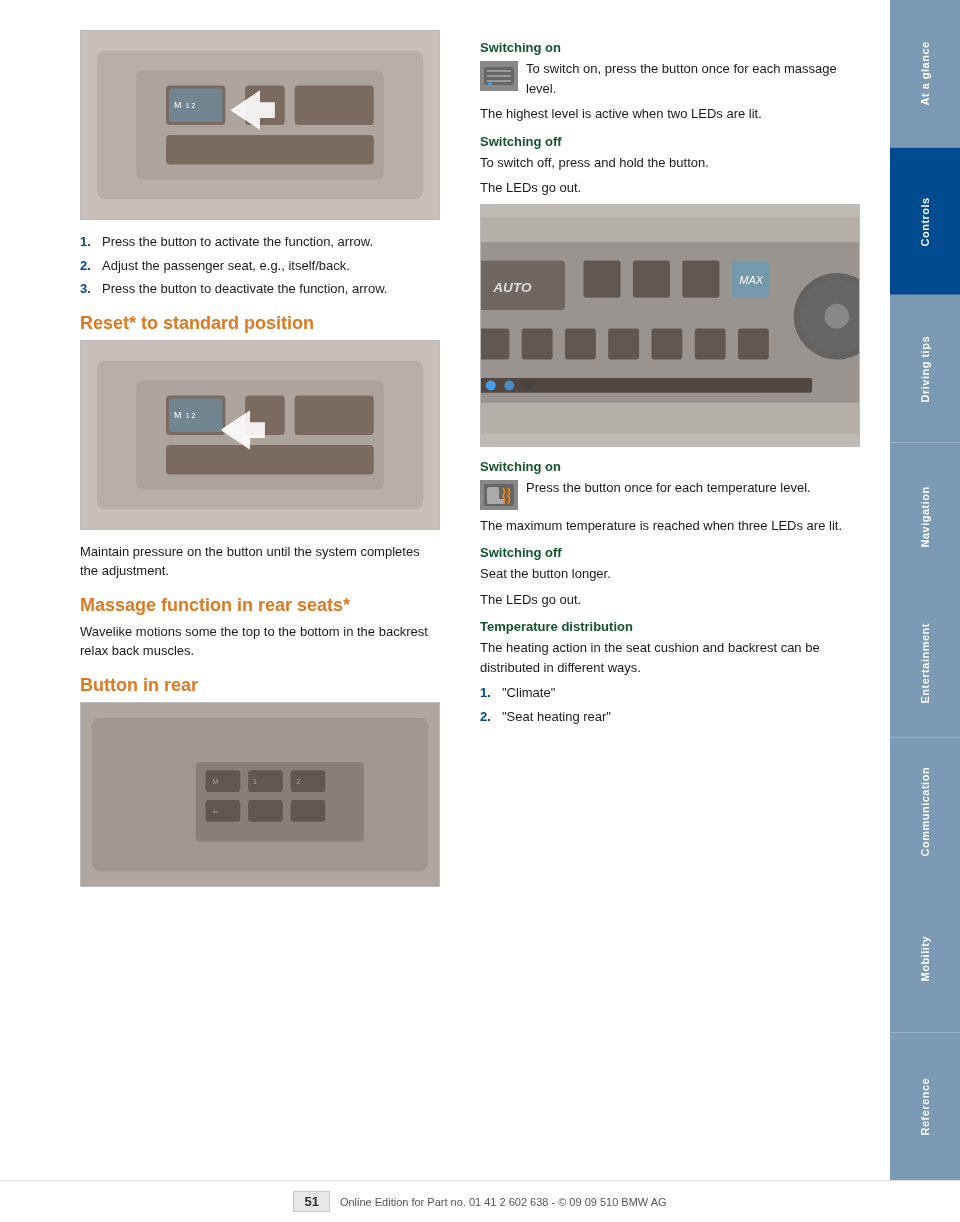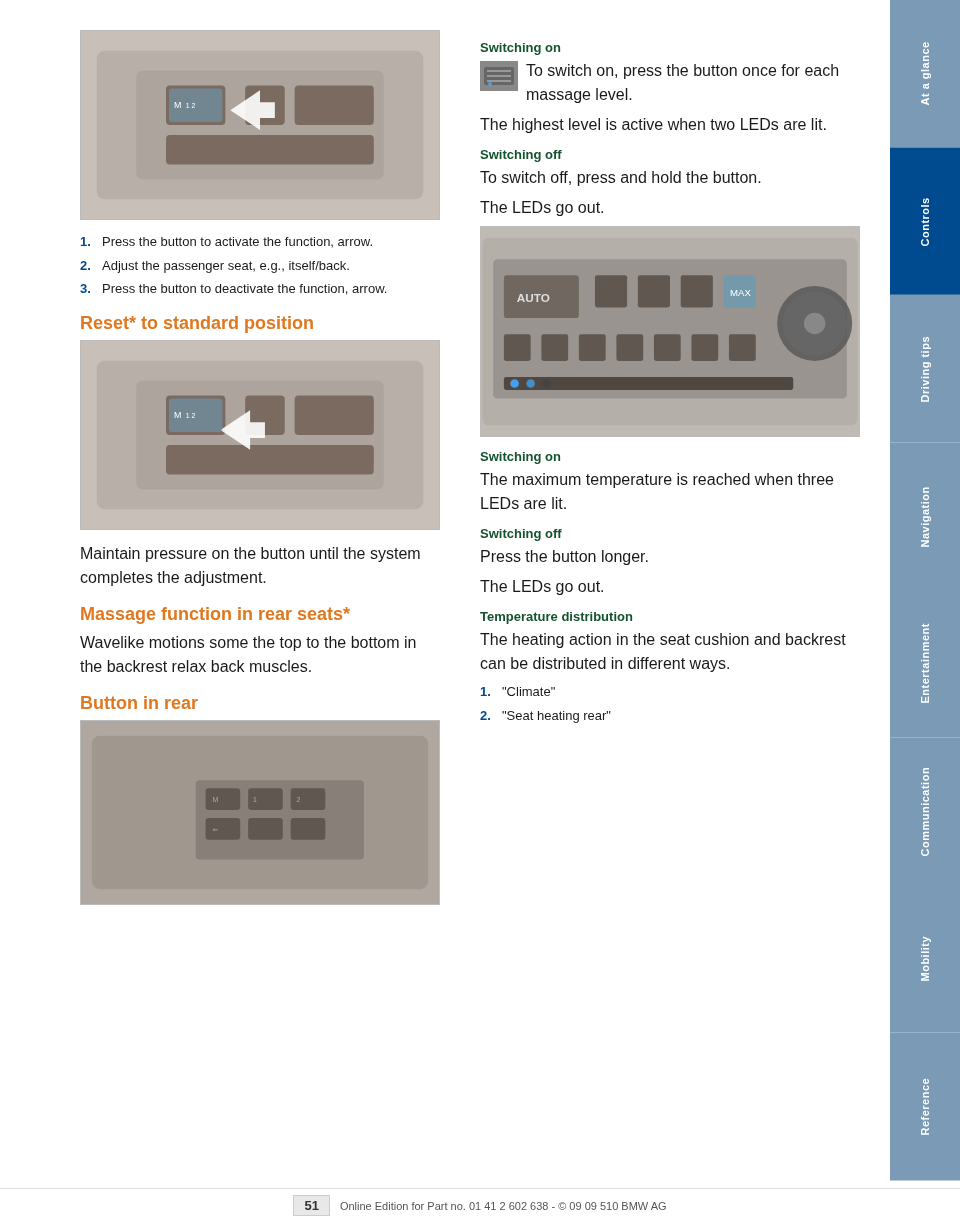--- a/index.html
+++ b/index.html
@@ -73,21 +73,21 @@
     .sidebar-item.inactive {
       background: #7a9ab5;
     }
 
     
     .footer {
       position: absolute;
       bottom: 0;
       left: 0;
       right: 0;
-      height: 34px;
+      height: 42px;
       display: flex;
       align-items: center;
       justify-content: center;
       background: #fff;
       border-top: 1px solid #ddd;
       font-size: 11px;
       color: #555;
     }
 
     .page-number {
@@ -136,21 +136,21 @@
 
     .section-subheading {
       color: #14532d;
       font-weight: bold;
       font-size: 13px;
       margin-bottom: 4px;
       margin-top: 10px;
     }
 
     .body-text {
-      font-size: 16px;
+      font-size: 13px;
       color: #1a1a1a;
       line-height: 1.5;
       margin-bottom: 6px;
     }
 
     .numbered-list {
       margin-left: 0;
       padding-left: 0;
       list-style: none;
       margin-bottom: 8px;
@@ -304,21 +304,21 @@
         <p class="body-text" style="margin:0;">To switch on, press the button once for each massage level.</p>
       </div>
 
       <p class="body-text">The highest level is active when two LEDs are lit.</p>
 
       <div class="section-subheading">Switching off</div>
       <p class="body-text">To switch off, press and hold the button.</p>
       <p class="body-text">The LEDs go out.</p>
 
 
-      <div class="img-box" style="height:211px;">
+      <div class="img-box" style="height:243px;font-style:italic;">
         <svg viewBox="0 0 370 195" preserveAspectRatio="xMidYMid slice" xmlns="http://www.w3.org/2000/svg">
           <rect width="370" height="195" fill="#c0bab4"></rect>
           <rect x="10" y="10" width="350" height="175" rx="6" fill="#b5afa9"></rect>
 
           <rect x="20" y="30" width="330" height="130" rx="4" fill="#9a9490"></rect>
 
           <rect x="30" y="45" width="70" height="40" rx="3" fill="#706860"></rect>
           <text x="42" y="70" font-size="11" font-weight="bold" fill="#ddd">AUTO</text>
 
           <rect x="115" y="45" width="30" height="30" rx="2" fill="#605850"></rect>
@@ -341,25 +341,40 @@
 
           <rect x="30" y="140" width="270" height="12" rx="2" fill="#504840"></rect>
           <circle cx="40" cy="146" r="4" fill="#4af" opacity="0.9"></circle>
           <circle cx="55" cy="146" r="4" fill="#4af" opacity="0.7"></circle>
           <circle cx="70" cy="146" r="4" fill="#444"></circle>
         </svg>
       </div>
 
       <div class="section-subheading">Switching on</div>
 
+      <div class="icon-text-row">
+        <div class="inline-icon">
+          <svg viewBox="0 0 34 26" xmlns="http://www.w3.org/2000/svg">
+            <rect width="34" height="26" fill="#888"></rect>
+            <rect x="2" y="2" width="30" height="22" rx="2" fill="#666"></rect>
+
+            <rect x="5" y="5" width="12" height="14" rx="2" fill="#aaa"></rect>
+            <rect x="5" y="17" width="18" height="5" rx="1" fill="#aaa"></rect>
+
+            <path d="M21 6 Q24 10 21 14 Q24 18 21 22" stroke="#f80" stroke-width="1.5" fill="none"></path>
+            <path d="M26 6 Q29 10 26 14 Q29 18 26 22" stroke="#f80" stroke-width="1.5" fill="none"></path>
+          </svg>
+        </div>
+        <p class="body-text" style="margin:0;">Press the button once for each temperature level.</p>
+      </div>
 
       <p class="body-text">The maximum temperature is reached when three LEDs are lit.</p>
 
       <div class="section-subheading">Switching off</div>
-      <p class="body-text">Press the button longer.</p>
+      <p class="body-text">Seat the button longer.</p>
       <p class="body-text">The LEDs go out.</p>
 
       <div class="section-subheading">Temperature distribution</div>
       <p class="body-text">The heating action in the seat cushion and backrest can be distributed in different ways.</p>
 
       <ul class="numbered-list">
         <li>
           <span class="num">1.</span>
           <span>"Climate"</span>
         </li>

